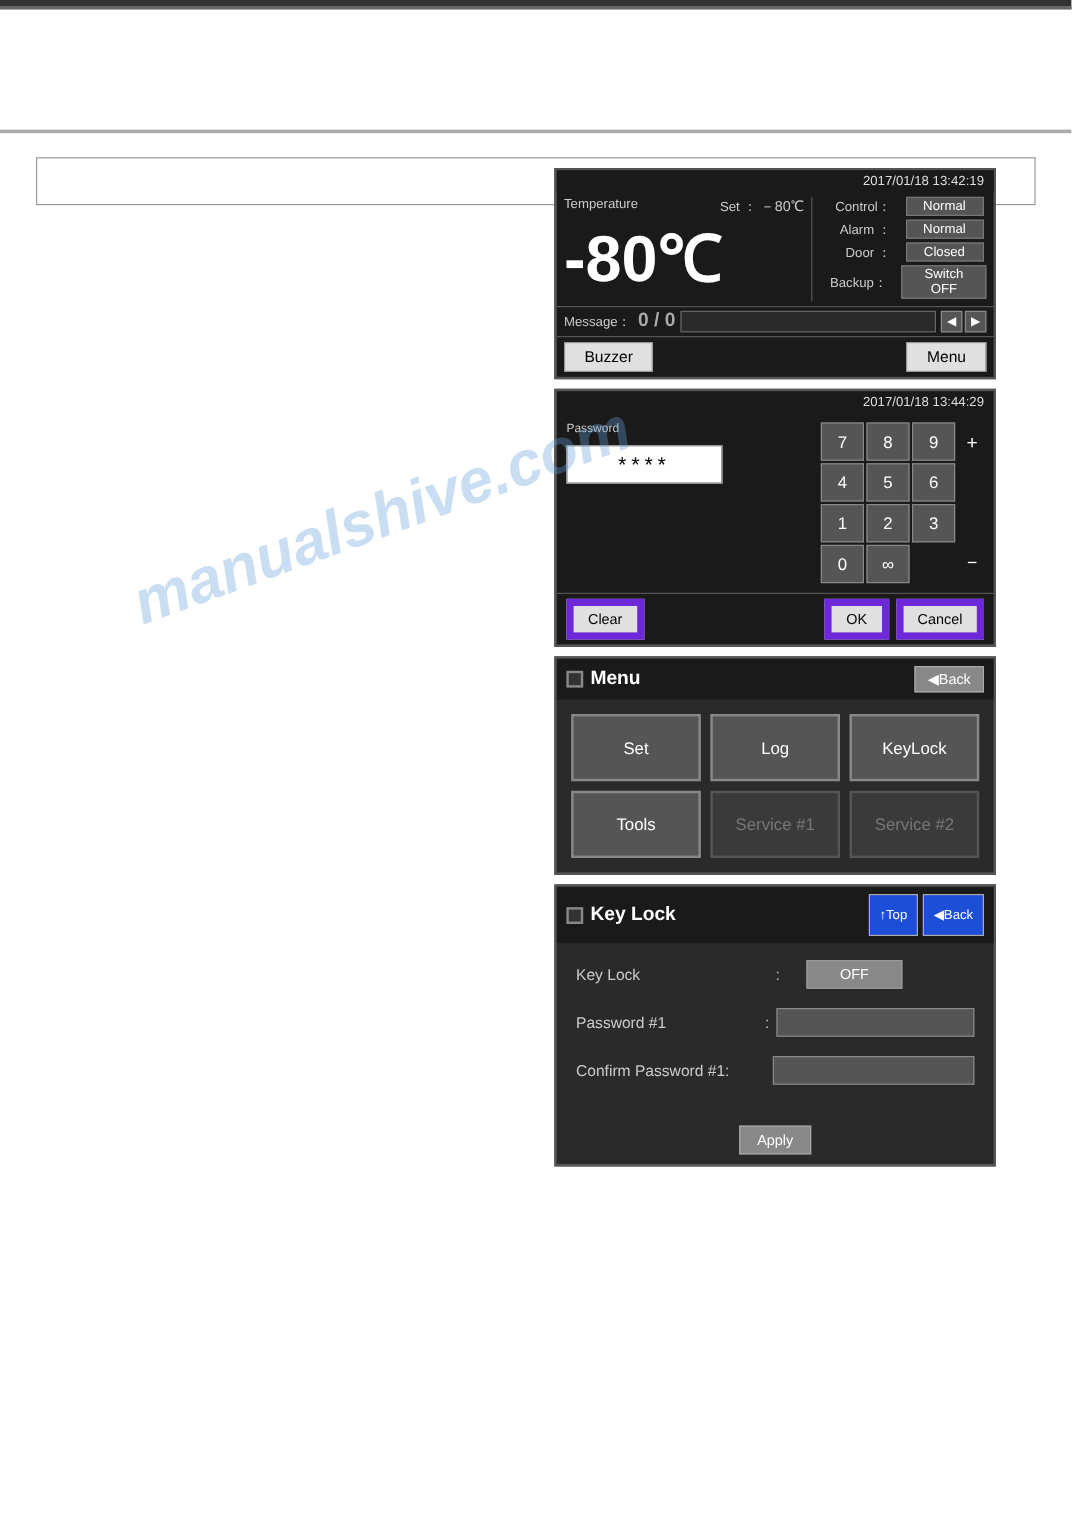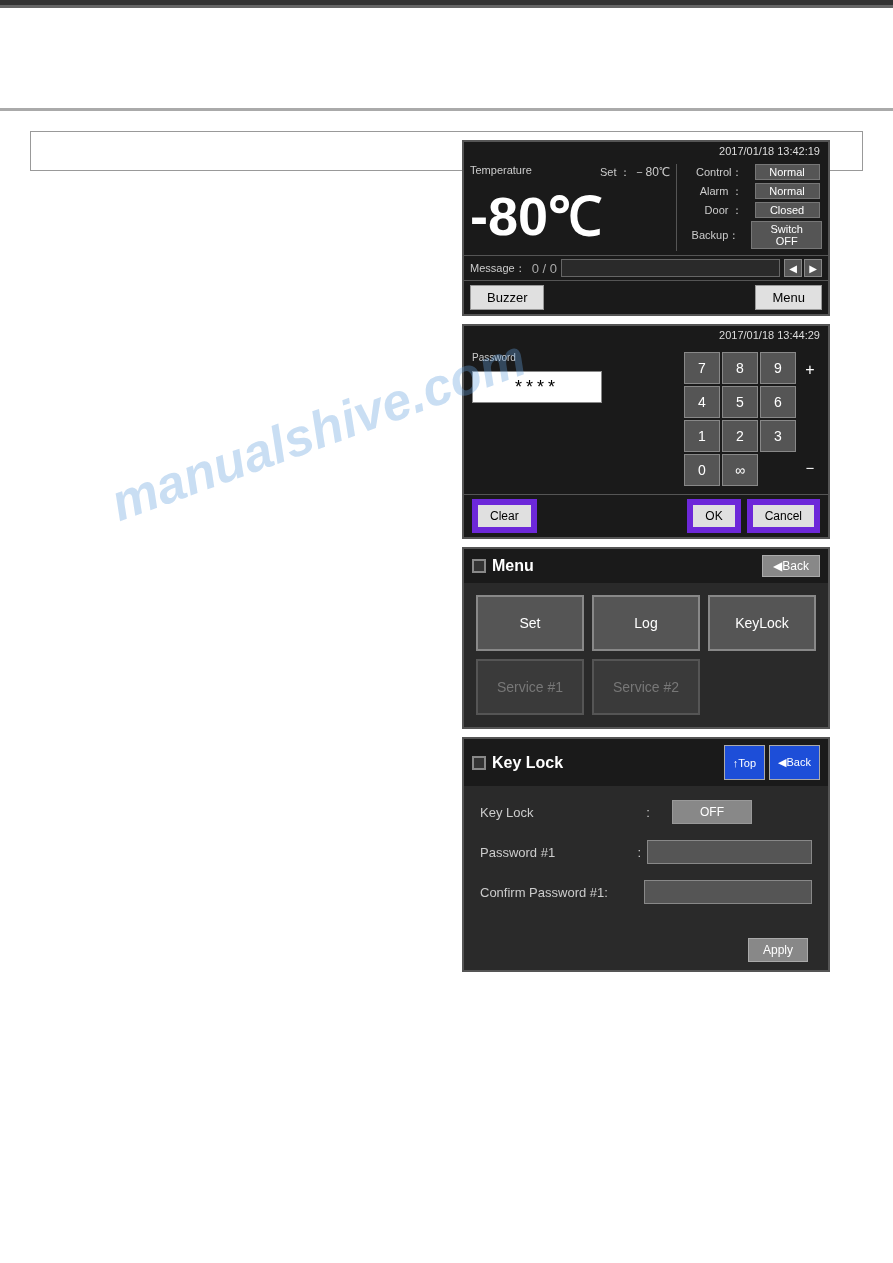--- a/index.html
+++ b/index.html
@@ -400,21 +400,21 @@
       font-size: 12px;
       text-align: center;
       border: 1px solid #999;
       height: 24px;
       width: 80px;
       padding: 0 4px;
       margin-left: 16px;
     }
     .kl-bottom {
       display: flex;
-      justify-content: flex-end;
+      justify-content: center;
       padding: 4px 20px 8px;
     }
     .apply-btn {
       background: #888;
       color: #fff;
       border: 1px solid #aaa;
       padding: 4px 14px;
       font-size: 12px;
       cursor: pointer;
     }
@@ -461,21 +461,21 @@
           <span class="status-value">Closed</span>
         </div>
         <div class="status-row">
           <span class="status-label">Backup：</span>
           <span class="status-value">Switch OFF</span>
         </div>
       </div>
     </div>
     <div class="message-row">
       <span>Message：</span>
-      <span style="font-size:13px;color:#aaa;margin-left:2px;">0 / 0</span>
+      <span style="font-size:16px;color:#aaa;margin-left:2px;font-weight:bold;">0 / 0</span>
       <div class="message-input" style="flex:1;"></div>
       <div class="msg-nav">
         <button class="msg-nav-btn">◀</button>
         <button class="msg-nav-btn">▶</button>
       </div>
     </div>
     <div class="bottom-bar">
       <button class="dark-btn">Buzzer</button>
       <button class="dark-btn">Menu</button>
     </div>
@@ -522,20 +522,21 @@
       <div class="menu-title">
         <div class="menu-square"></div>
         <span>Menu</span>
       </div>
       <button class="back-btn">◀Back</button>
     </div>
     <div class="menu-grid">
       <button class="menu-btn">Set</button>
       <button class="menu-btn">Log</button>
       <button class="menu-btn">KeyLock</button>
+      <button class="menu-btn">Tools</button>
       <button class="menu-btn disabled">Service #1</button>
       <button class="menu-btn disabled">Service #2</button>
     </div>
   </div>
 
   <div class="panel-keylock">
     <div class="keylock-header">
       <div class="keylock-title">
         <div class="menu-square"></div>
         <span>Key Lock</span>

